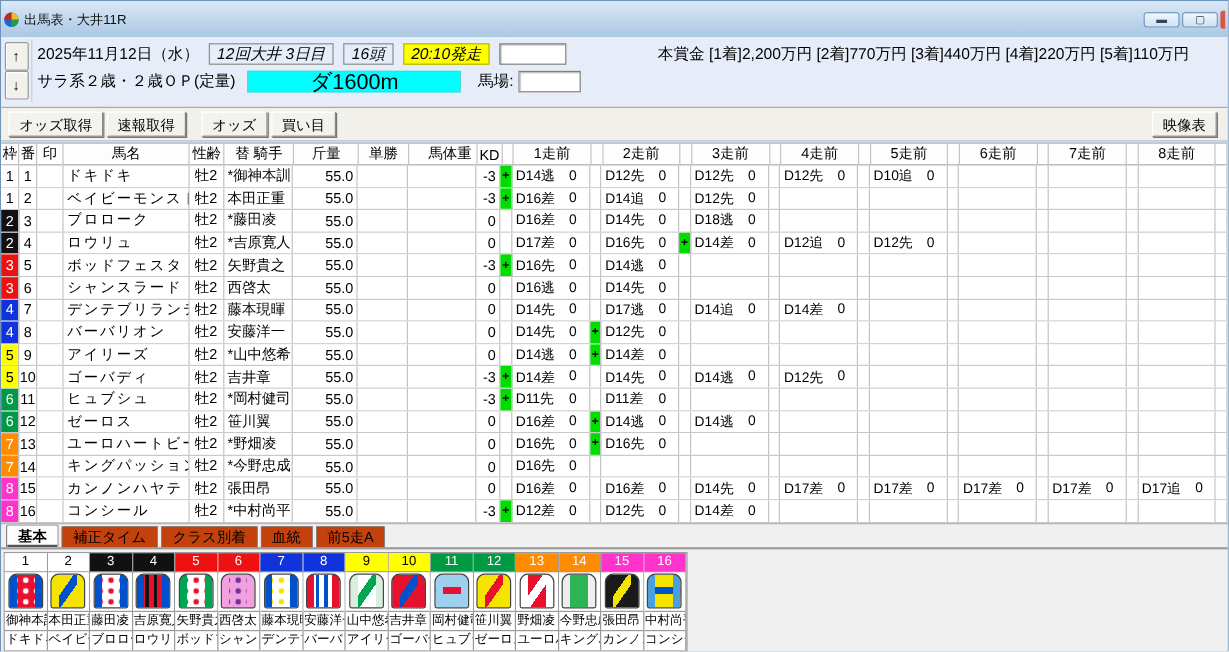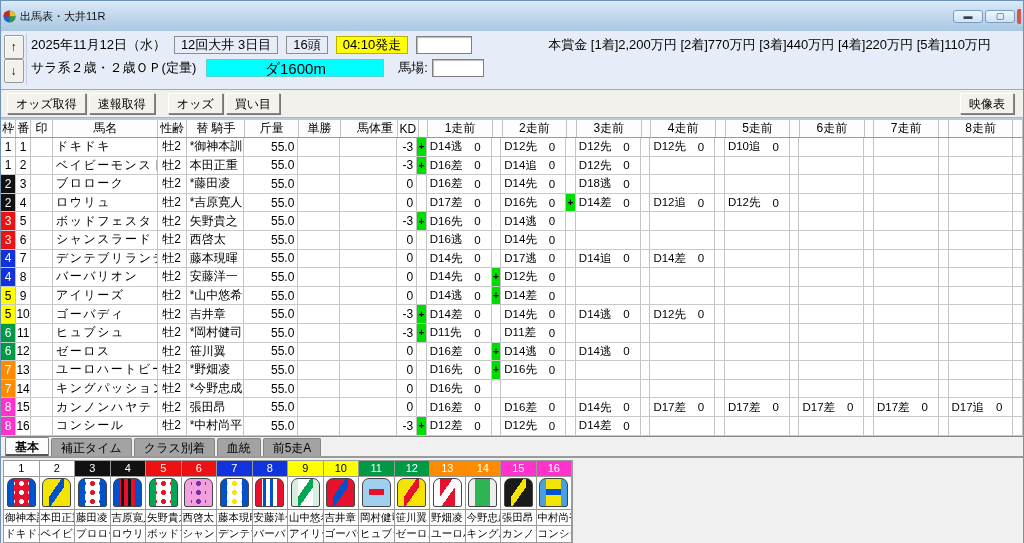--- a/index.html
+++ b/index.html
@@ -12,26 +12,26 @@
   .tbtns { margin-left:auto; display:flex; align-items:center; gap:2px; }
   .tbtn { width:30px; height:13px; border:1px solid #7a9cc0; border-radius:3px; background:linear-gradient(#eef6fd,#cfe2f3); font-size:9px; line-height:10px; text-align:center; color:#345; }
   .closesliver { width:4px; height:15px; background:#d9554a; border-radius:2px 0 0 2px; }
 
   
   .hpanel { background:#e7edf8; border-bottom:1px solid #a8a8a8; padding:2px 0 4px 0; display:flex; flex:none; }
   .arrowcol { width:26px; display:flex; flex-direction:column; align-items:center; justify-content:space-between; padding:2px 0; border-right:1px solid #c6cede; }
   .arrbtn { width:20px; height:24px; background:#f2f1ec; border:1px solid #999; border-radius:2px; box-shadow:inset 1px 1px 0 #fff; font-size:12px; text-align:center; line-height:22px; }
   .hcontent { flex:1; padding:1px 4px; }
   .hline { display:flex; align-items:center; height:21px; margin-bottom:2px; font-size:13px; white-space:nowrap; }
-  .box { border:1px solid #8d8d8d; box-shadow:inset 1px 1px 0 #fff0; padding:0 6px; height:18px; line-height:16px; font-size:13px; background:transparent; margin-left:8px; }
+  .box { border:1px solid #8d8d8d; box-shadow:inset 1px 1px 0 #fff0; padding:0 6px; height:18px; line-height:16px; font-size:13px; background:transparent; margin-left:8px;font-style:italic; }
   .ybox { background:#ffff00; border:1px solid #b5b500; }
   .winput { background:#fff; border:1px solid #7f7f7f; box-shadow:inset 1px 1px 1px #bbb; height:18px; }
   .rno { background:#0000cc; color:#fff; font-weight:bold; padding:0 6px; height:18px; line-height:18px; font-size:13px; }
   .rname { background:#ffff00; color:#8b1a00; font-weight:bold; padding:0 10px; height:18px; line-height:17px; font-size:13px; margin-left:8px; border:1px solid #cfcf00; }
-  .dist { background:#00ffff; text-align:center; width:178px; height:18px; line-height:17px; font-size:15px; margin-left:10px; border:1px solid #5ad0d0; }
+  .dist { background:#00ffff; text-align:center; width:178px; height:18px; line-height:17px; font-size:18px; margin-left:10px; border:1px solid #5ad0d0; }
   .prize { margin-left:76px; font-size:13px; }
 
   
   .toolbar { height:28px; background:#f1f0ea; border-bottom:1px solid #b5b5b5; display:flex; align-items:center; padding:0 6px; flex:none; }
   .tbbtn { background:#f4f2ec; border:1px solid #888; border-top-color:#fff; border-left-color:#fff; box-shadow:1px 1px 0 #777; font-size:12px; padding:2px 8px; height:21px; margin-right:3px; }
   .gap { width:10px; }
   .tbright { margin-left:auto; }
 
   
   .gridwrap { background:#fff; border-top:2px solid #b9cbe0; border-bottom:1px solid #888; flex:none; }
@@ -43,21 +43,21 @@
   .c-sex{width:30px;} .c-jky{width:60px;} .c-wt{width:56px;} .c-tan{width:43px;}
   .c-bw{width:47px;margin-left:12px;} .c-kd{width:21px;} .c-mk{width:10px;} .c-race{width:67px;}
   .tl { justify-content:flex-start; padding-left:3px; }
   .tr2 { justify-content:flex-end; padding-right:3px; }
   .name { letter-spacing:1.5px; }
   .plus { background:#00dd00; font-size:10px; font-weight:bold; }
   .racecell { justify-content:space-between; padding:0 10px 0 3px; font-size:11.5px; }
 
   
   .tabs { height:21px; background:#f0f0f0; display:flex; align-items:flex-end; padding:2px 2px 0 4px; border-bottom:2px solid #9a9a9a; flex:none; }
-  .tab { font-size:12px; padding:1px 9px 2px 9px; border:1px solid #858585; border-bottom:none; background:#a3a3a3; margin-right:2px; height:18px; border-radius:2px 2px 0 0; }
+  .tab { font-size:12px; padding:1px 9px 2px 9px; border:1px solid #858585; border-bottom:none; background:#c2410c; margin-right:2px; height:18px; border-radius:2px 2px 0 0; }
   .tab.active { background:#fdfdfd; font-weight:bold; height:19px; box-shadow:inset 0 -2px 0 #555; }
 
   
   .bottom { flex:1; background:#f0f0f0; padding:2px 0 0 2px; }
   .bcols { display:flex; border:1px solid #9a9a9a; width:570px; background:#fff; }
   .bcol { width:35.5px; flex:none; border-right:1px solid #9a9a9a; }
   .bnum { height:16px; font-size:11px; text-align:center; line-height:15px; border-bottom:1px solid #9a9a9a; }
   .bsilkbox { height:33px; border-bottom:1px solid #9a9a9a; display:flex; align-items:center; justify-content:center; background:#fff; }
   .bsilk { width:29px; height:29px; border:1px solid #444; border-radius:7px 7px 2px 2px; }
   .bjky { height:16px; font-size:10.5px; line-height:15px; border-bottom:1px solid #9a9a9a; overflow:hidden; white-space:nowrap; padding-left:1px; }
@@ -86,21 +86,21 @@
   <div class="hpanel">
     <div class="arrowcol">
       <div class="arrbtn">↑</div>
       <div class="arrbtn">↓</div>
     </div>
     <div class="hcontent">
       <div class="hline">
         <span>2025年11月12日（水）</span>
         <span class="box">12回大井 3日目</span>
         <span class="box">16頭</span>
-        <span class="box ybox">04:10発走</span>
+        <span class="box ybox">20:10発走</span>
         <input class="winput" style="width: 56px; margin-left: 8px;" value="">
         <span class="prize">本賞金 [1着]2,200万円 [2着]770万円 [3着]440万円 [4着]220万円 [5着]110万円</span>
       </div>
       <div class="hline">
         <span>サラ系２歳・２歳ＯＰ(定量)</span>
         <span class="dist">ダ1600m</span>
         <span style="margin-left:14px;">馬場:</span>
         <input class="winput" style="width: 52px; margin-left: 4px;" value="">
       </div>
     </div>

